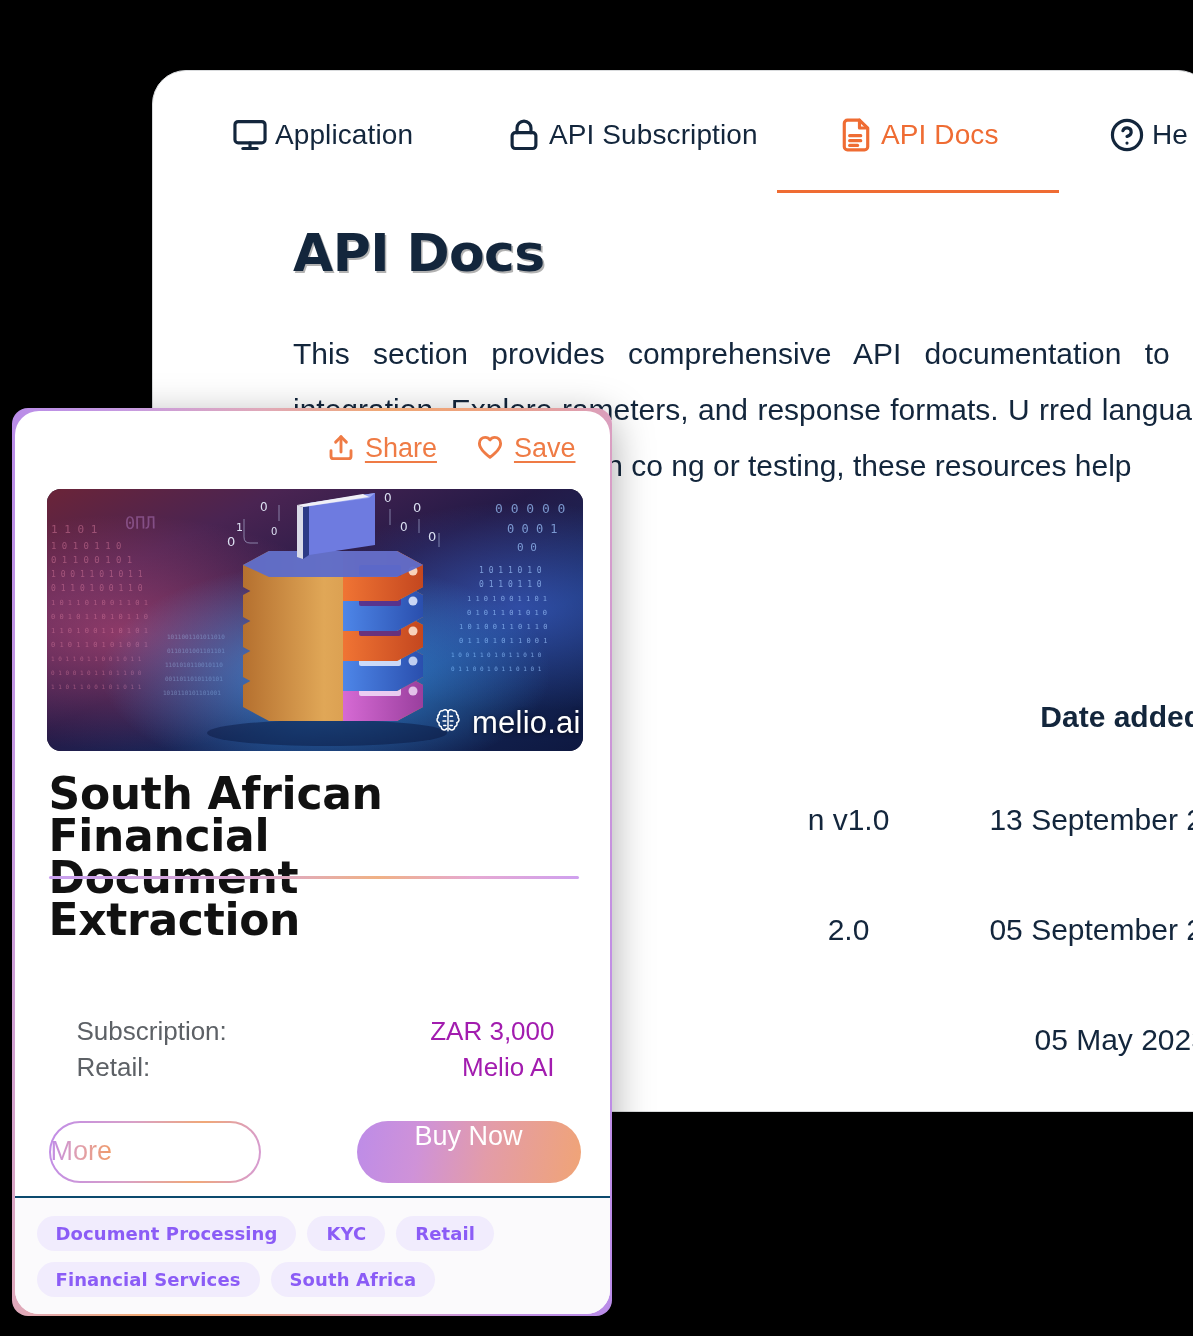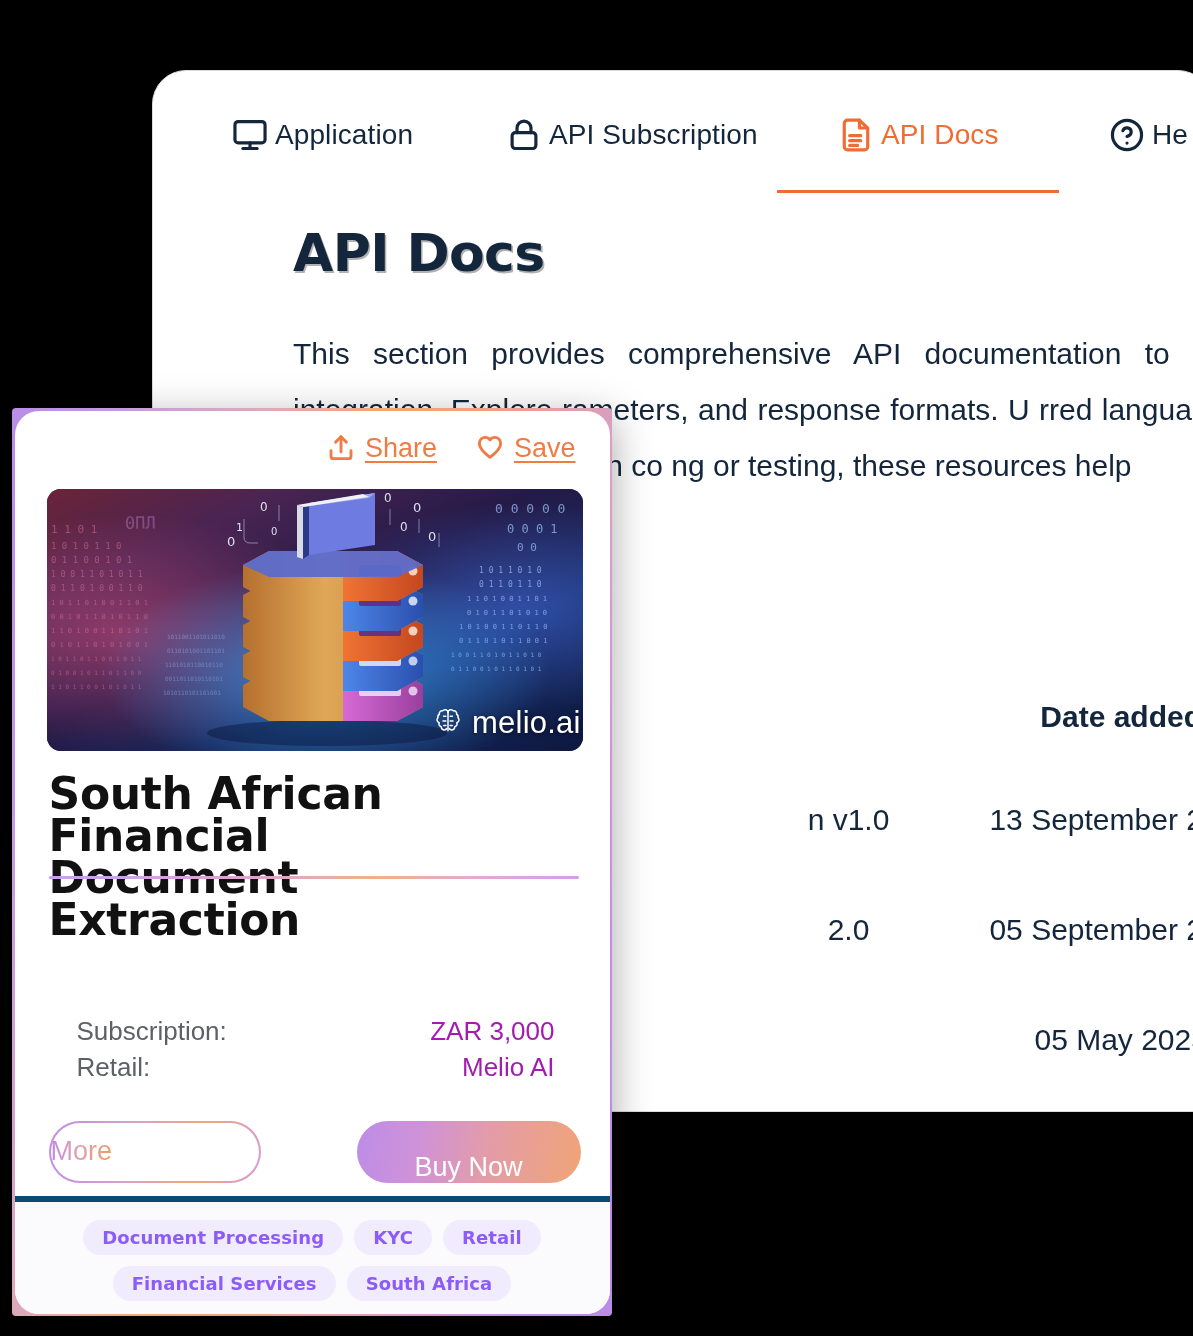--- a/index.html
+++ b/index.html
@@ -120,21 +120,21 @@
   .col-version { width: 18%; }
   .col-date    { width: 36%; }
 
   
   #product-card {
     position: absolute;
     left: 12px;
     top: 408px;
     width: 600px;
     height: 908px;
-    border-radius: 4px;
+    border-radius: 16px;
     padding: 2.5px;
     box-sizing: border-box;
     background: linear-gradient(105deg,
         #b98ce8 0%, #c79be0 14%, #e0a9b8 30%,
         #f0a875 44%, #eda27f 56%, #d79ec9 74%,
         #c28fe4 88%, #b98ce8 100%);
     box-shadow: 0 10px 40px rgba(0,0,0,.35);
   }
   #card-inner {
     width: 100%;
@@ -270,41 +270,40 @@
     background: linear-gradient(95deg, #c08ce8 0%, #e0a0b0 45%, #f09a66 100%);
     -webkit-background-clip: text;
     background-clip: text;
     color: transparent;
   }
   #btn-buy {
     width: 224px;
     height: 62px;
     border-radius: 32px;
     background: linear-gradient(100deg, #bd8ce8 0%, #cf92d8 28%, #e39ca8 58%, #f0a476 100%);
-    display: flex; align-items: flex-end; justify-content: center;
+    display: flex; align-items: flex-start; justify-content: center;
     cursor: pointer;
   }
   #btn-buy .label { font-size: 27px; color: #ffffff; }
 
   
   #card-tags {
     position: absolute;
     left: 0;
     bottom: 0;
     width: 100%;
     height: 118px;
     background: #fbfafc;
-    border-top: 6px solid #0c4a6e;
+    border-top: 2px solid #0c4a6e;
     padding: 18px 22px 0 22px;
     box-sizing: border-box;
     display: flex;
     flex-wrap: wrap;
     align-content: flex-start;
     gap: 11px;
-    justify-content: center;
   }
   .tag-chip {
     height: 35px;
     padding: 0 19px;
     border-radius: 18px;
     background: #f1ecfd;
     color: #8b5cf6;
     font-family: "DejaVu Sans", sans-serif;
     font-size: 18px;
     font-weight: 700;

